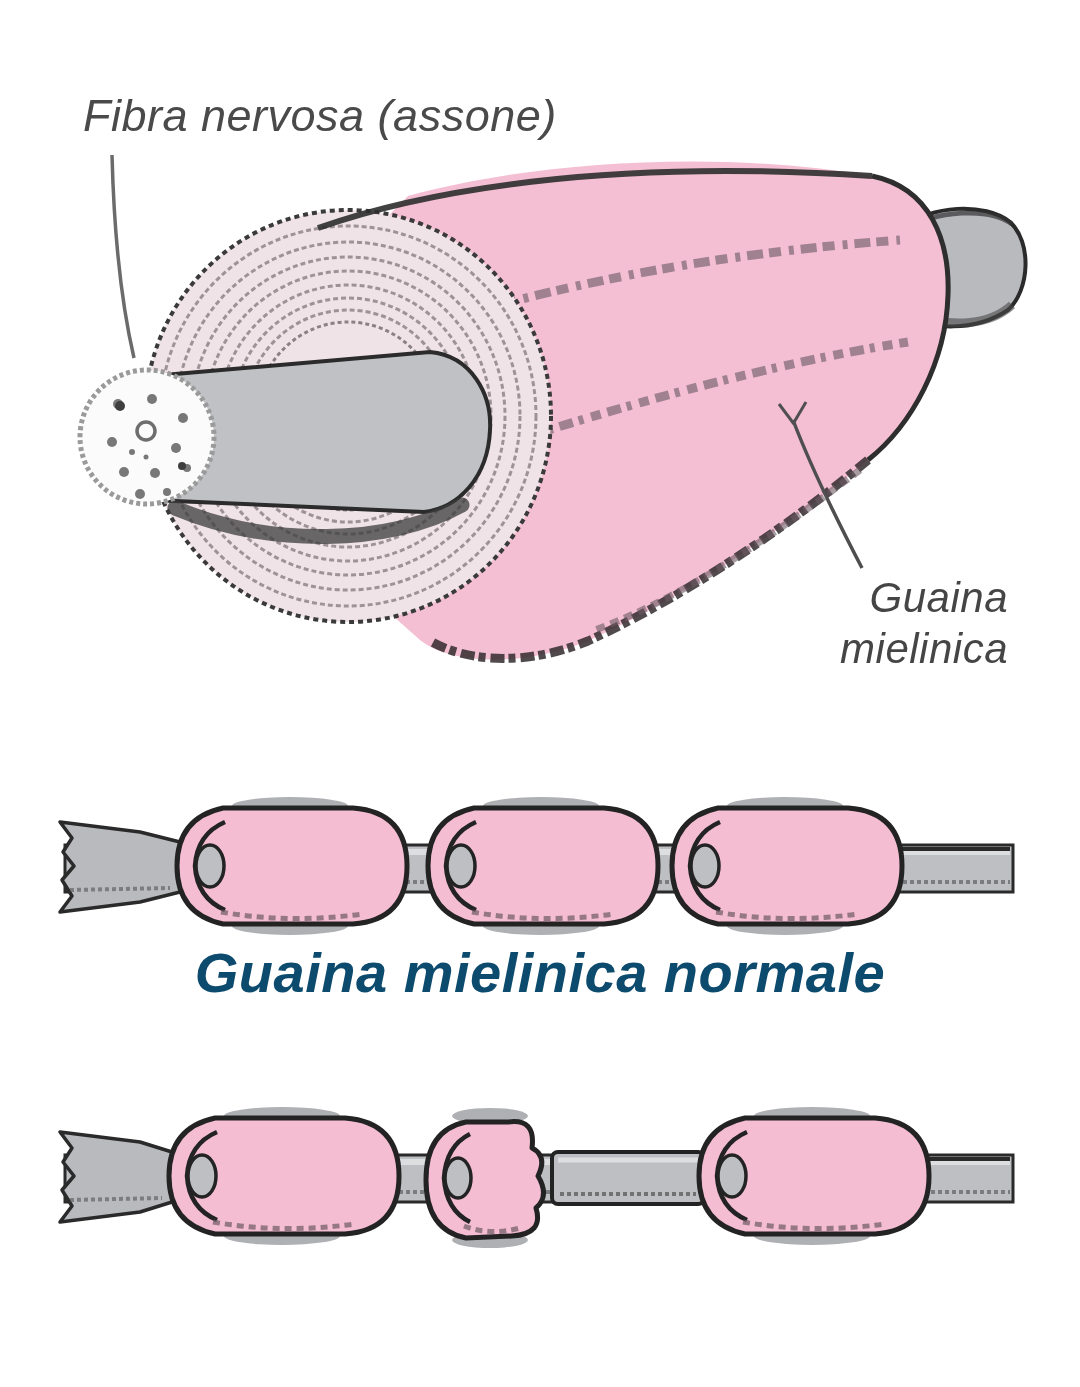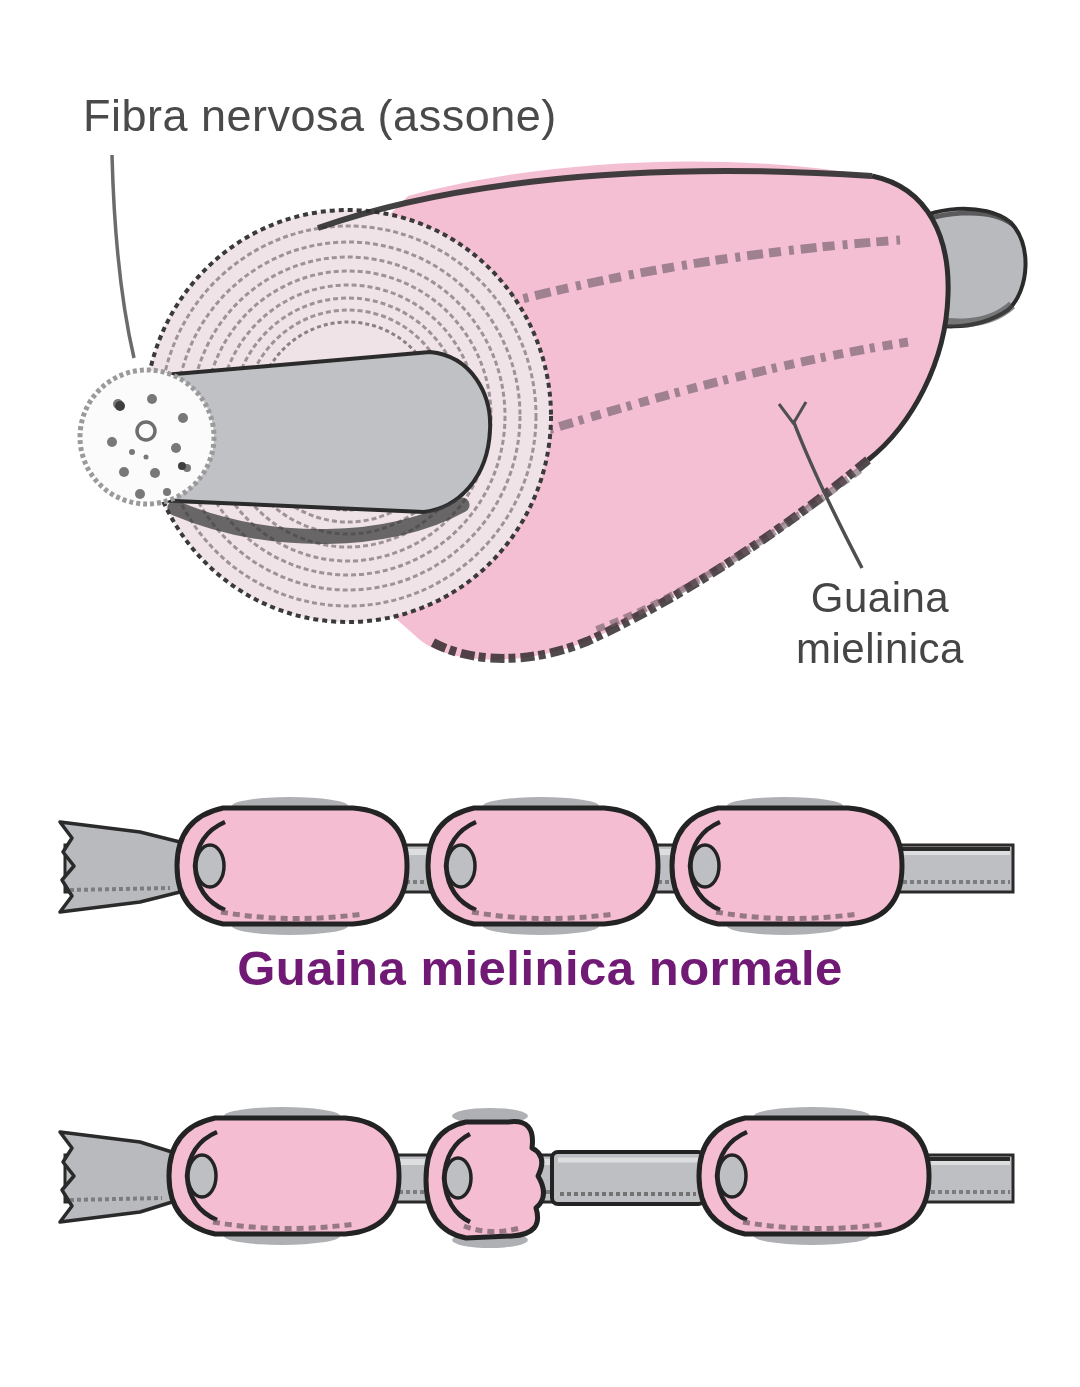--- a/index.html
+++ b/index.html
@@ -3,37 +3,38 @@
 <meta charset="utf-8">
 <style>
   html,body{margin:0;padding:0;background:#ffffff;}
   .canvas{
     position:relative;
     width:1080px;
     height:1387px;
     background:#ffffff;
     overflow:hidden;
     font-family:"Liberation Sans", sans-serif;
+    font-style:italic;
   }
   .abs{position:absolute;}
   .label{
     color:#4a4a4a;
     font-size:45px;
     letter-spacing:.5px;
     white-space:nowrap;
   }
   .label-axon{left:83px;top:90px;}
   .label-sheath{
     left:752px;top:572px;width:256px;
-    white-space:normal;text-align:center;
+    white-space:normal;text-align:right;
     font-size:42px;line-height:1.22;color:#454545;letter-spacing:.5px;
   }
   .caption{
     left:0;width:1080px;text-align:center;
-    font-weight:bold;color:#701a75;font-size:49px;letter-spacing:.5px;
+    font-weight:bold;color:#0c4a6e;font-size:56px;letter-spacing:.5px;
   }
   .caption-normal{top:940px;}
   .caption-damaged{top:1274px;}
   svg{display:block;}
 </style>
 </head>
 <body>
 
 <div class="canvas">
 

